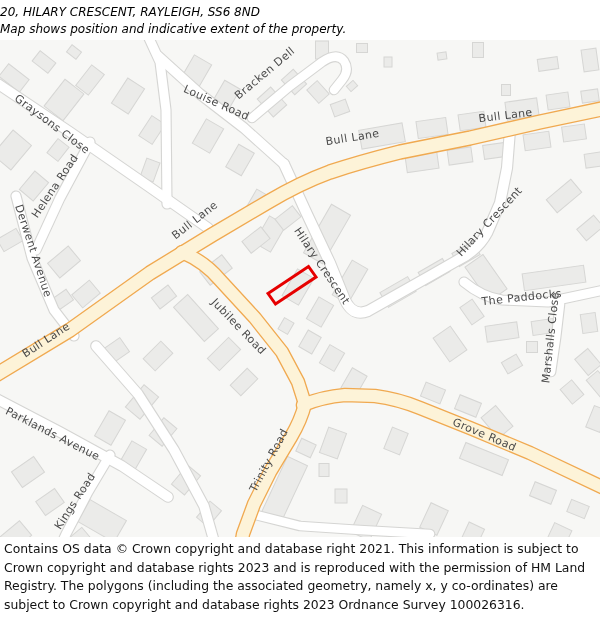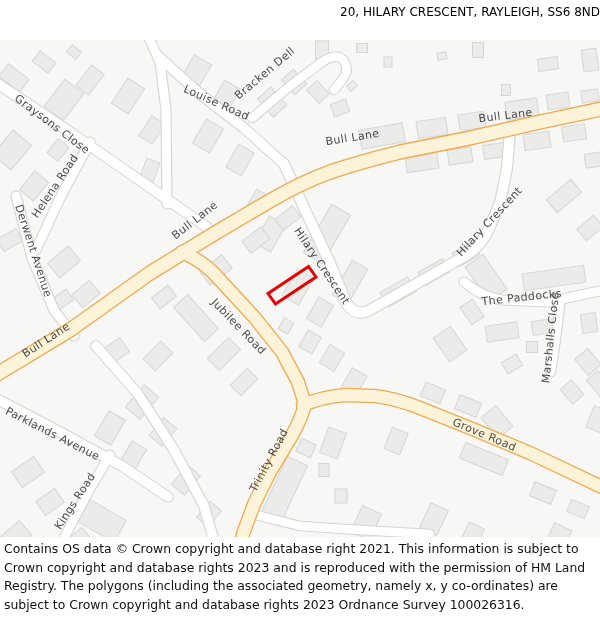--- a/index.html
+++ b/index.html
@@ -2,21 +2,21 @@
 <html><head>
 <meta charset="utf-8">
 <style>
   html,body{margin:0;padding:0;}
   body{
     width:600px;height:625px;overflow:hidden;background:#ffffff;
     font-family:"DejaVu Sans", sans-serif;position:relative;
   }
   .header{
     position:absolute;top:0;left:0;width:600px;height:40px;
-    background:#ffffff;text-align:right;z-index:5;
+    background:#ffffff;text-align:left;z-index:5;font-style:italic;
   }
   .header .title{font-size:12px;color:#000;margin-top:5px;}
   .header .subtitle{font-size:12px;color:#000;margin-top:3px;}
   .map-wrap{
     position:absolute;top:40px;left:0;width:600px;height:497px;overflow:hidden;
   }
   svg{display:block;}
   svg text{
     font-family:"DejaVu Sans", sans-serif;
     font-size:11px;fill:#4a4a4a;letter-spacing:0.4px;
@@ -25,20 +25,21 @@
     position:absolute;top:537px;left:0;width:592px;height:88px;
     background:#ffffff;padding:3px 4px 0 4px;
     font-size:12.4px;line-height:18.6px;color:#111;text-align:left;
   }
 </style>
 </head>
 <body>
 
 <div class="header">
   <div class="title">20, HILARY CRESCENT, RAYLEIGH, SS6 8ND</div>
+  <div class="subtitle">Map shows position and indicative extent of the property.</div>
 </div>
 
 <div class="map-wrap">
   <svg id="map-svg" width="600" height="497" viewBox="0 40 600 497" xmlns="http://www.w3.org/2000/svg">
       <rect x="0" y="40" width="600" height="497" fill="#f7f7f5"></rect>
       <rect x="1" y="70" width="26" height="16" fill="#ebebe9" stroke="#d6d6d4" stroke-width="1" transform="rotate(38 14 78)"></rect>
       <rect x="34" y="55.5" width="20" height="13" fill="#ebebe9" stroke="#d6d6d4" stroke-width="1" transform="rotate(38 44 62)"></rect>
       <rect x="68" y="47.5" width="12" height="9" fill="#ebebe9" stroke="#d6d6d4" stroke-width="1" transform="rotate(38 74 52)"></rect>
       <rect x="52" y="83" width="24" height="34" fill="#ebebe9" stroke="#d6d6d4" stroke-width="1" transform="rotate(38 64 100)"></rect>
       <rect x="82" y="67" width="16" height="26" fill="#ebebe9" stroke="#d6d6d4" stroke-width="1" transform="rotate(38 90 80)"></rect>

